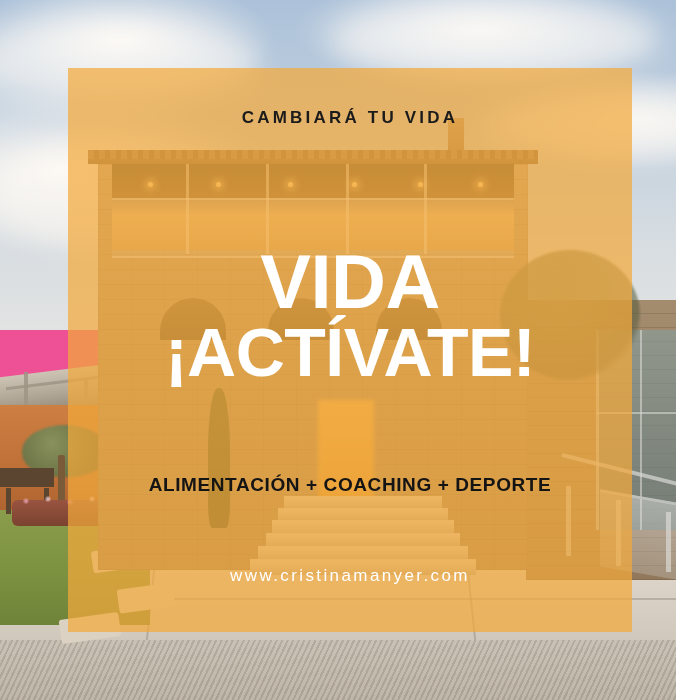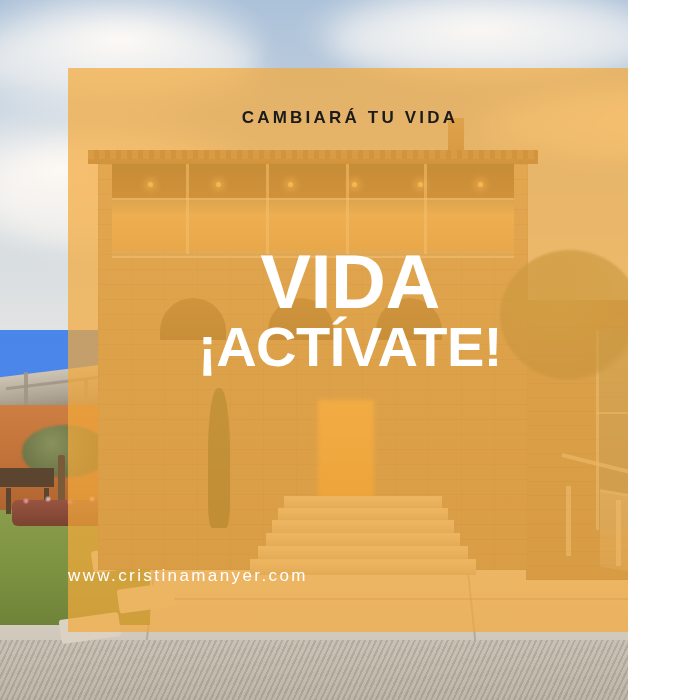--- a/index.html
+++ b/index.html
@@ -9,21 +9,22 @@
   }
   body {
     font-family: "Liberation Sans", sans-serif;
   }
 
   .poster {
     position: relative;
     width: 628px;
     height: 700px;
     overflow: hidden;
-    background: #3b82f6;
+    background: #ec4899;
+    padding-left: 48px;
   }
 
   
   .photo {
     position: absolute;
     inset: 0;
     overflow: hidden;
   }
 
   
@@ -317,40 +318,40 @@
     left: 68px;
     top: 244px;
     width: 564px;
     text-align: center;
     color: #ffffff;
     font-weight: bold;
     line-height: 0.99;
     letter-spacing: -0.5px;
   }
   .headline-line1 { font-size: 76px; }
-  .headline-line2 { font-size: 56px; }
+  .headline-line2 { font-size: 68px; }
 
   .services {
     position: absolute;
     left: 68px;
     top: 474px;
     width: 564px;
     text-align: center;
     font-size: 19px;
     font-weight: bold;
     letter-spacing: 0.6px;
     color: #141414;
   }
 
   .website {
     position: absolute;
     left: 68px;
     top: 566px;
     width: 564px;
-    text-align: left;
+    text-align: center;
     font-size: 17px;
     font-weight: normal;
     letter-spacing: 2.4px;
     color: #ffffff;
   }
 </style>
 </head>
 <body>
 
 <div class="poster">
@@ -441,16 +442,17 @@
 
   <div class="overlay-panel"></div>
 
   <div class="eyebrow">CAMBIARÁ TU VIDA</div>
 
   <div class="headline">
     <div class="headline-line1">VIDA</div>
     <div class="headline-line2">¡ACTÍVATE!</div>
   </div>
 
+  <div class="services">ALIMENTACIÓN + COACHING + DEPORTE</div>
 
   <div class="website">www.cristinamanyer.com</div>
 
 </div>
 
 </body></html>

